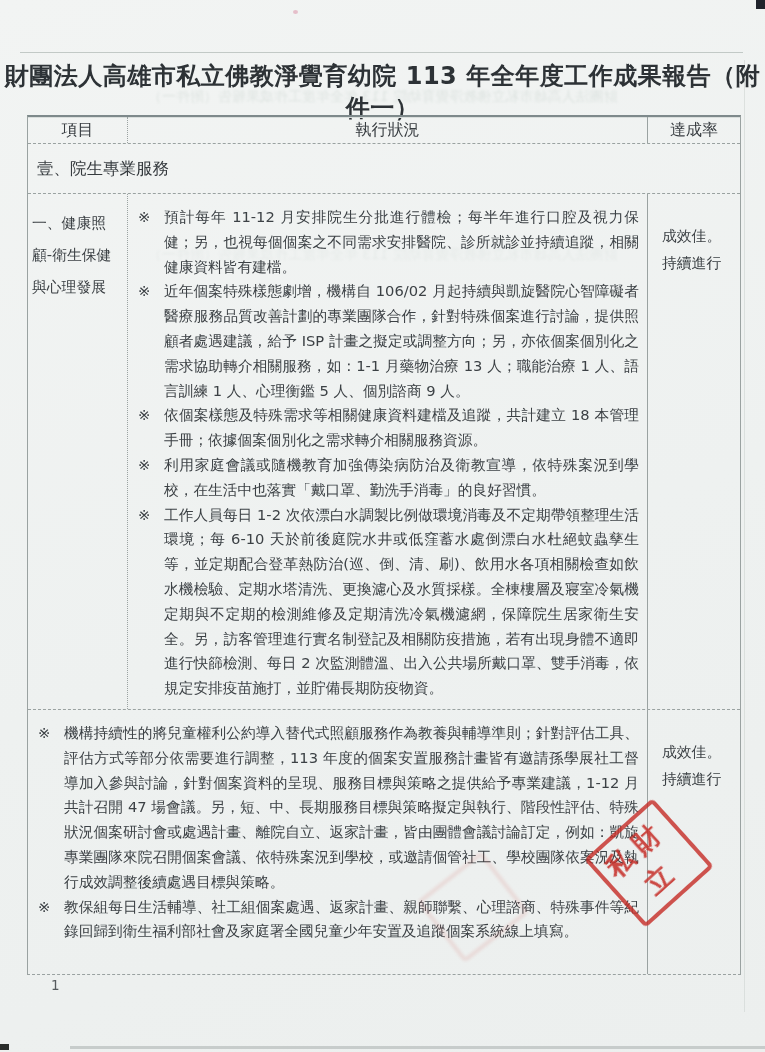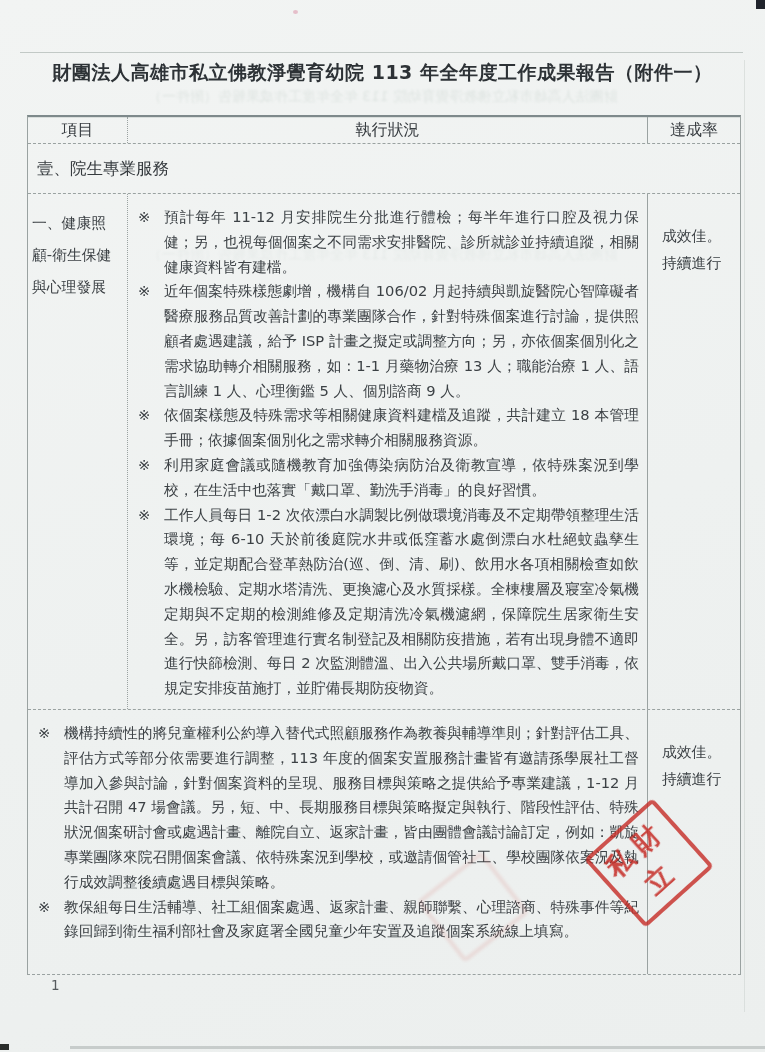--- a/index.html
+++ b/index.html
@@ -20,21 +20,21 @@
   .corner-mark-bl{position:absolute;left:0;bottom:2px;width:9px;height:6px;background:#2a2d2b;}
   .bottom-strip{position:absolute;left:70px;right:0;bottom:3px;height:3px;background:#c7cccb;}
   .right-seam{position:absolute;top:60px;bottom:40px;right:20px;width:1px;background:#d3d8d6;opacity:.7;}
   .pink-dot{position:absolute;left:293px;top:10px;width:5px;height:4px;border-radius:50%;background:#d77f9a;opacity:.45;}
   .top-rule{position:absolute;left:20px;right:22px;top:52px;height:1px;background:#c2c9c6;}
 
   
   .doc-title{
     position:absolute;left:0;right:0;top:60px;
     text-align:center;
-    font-size:19px;font-weight:bold;color:#2d3236;
+    font-size:24px;font-weight:bold;color:#2d3236;
     letter-spacing:.5px;
   }
 
   
   .bleed{
     position:absolute;left:30px;width:705px;
     text-align:center;font-size:14px;color:#6f8a7d;
     opacity:.14;filter:blur(1.1px);
     transform:scaleX(-1);
     pointer-events:none;

